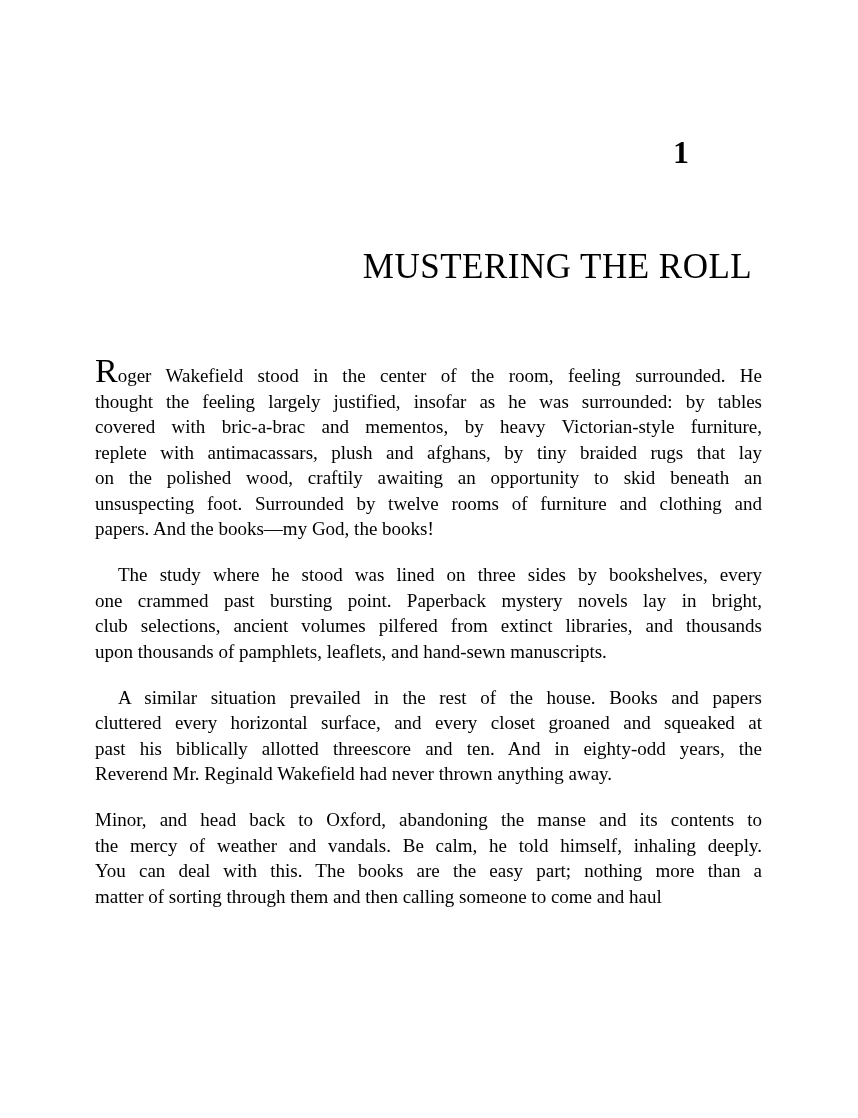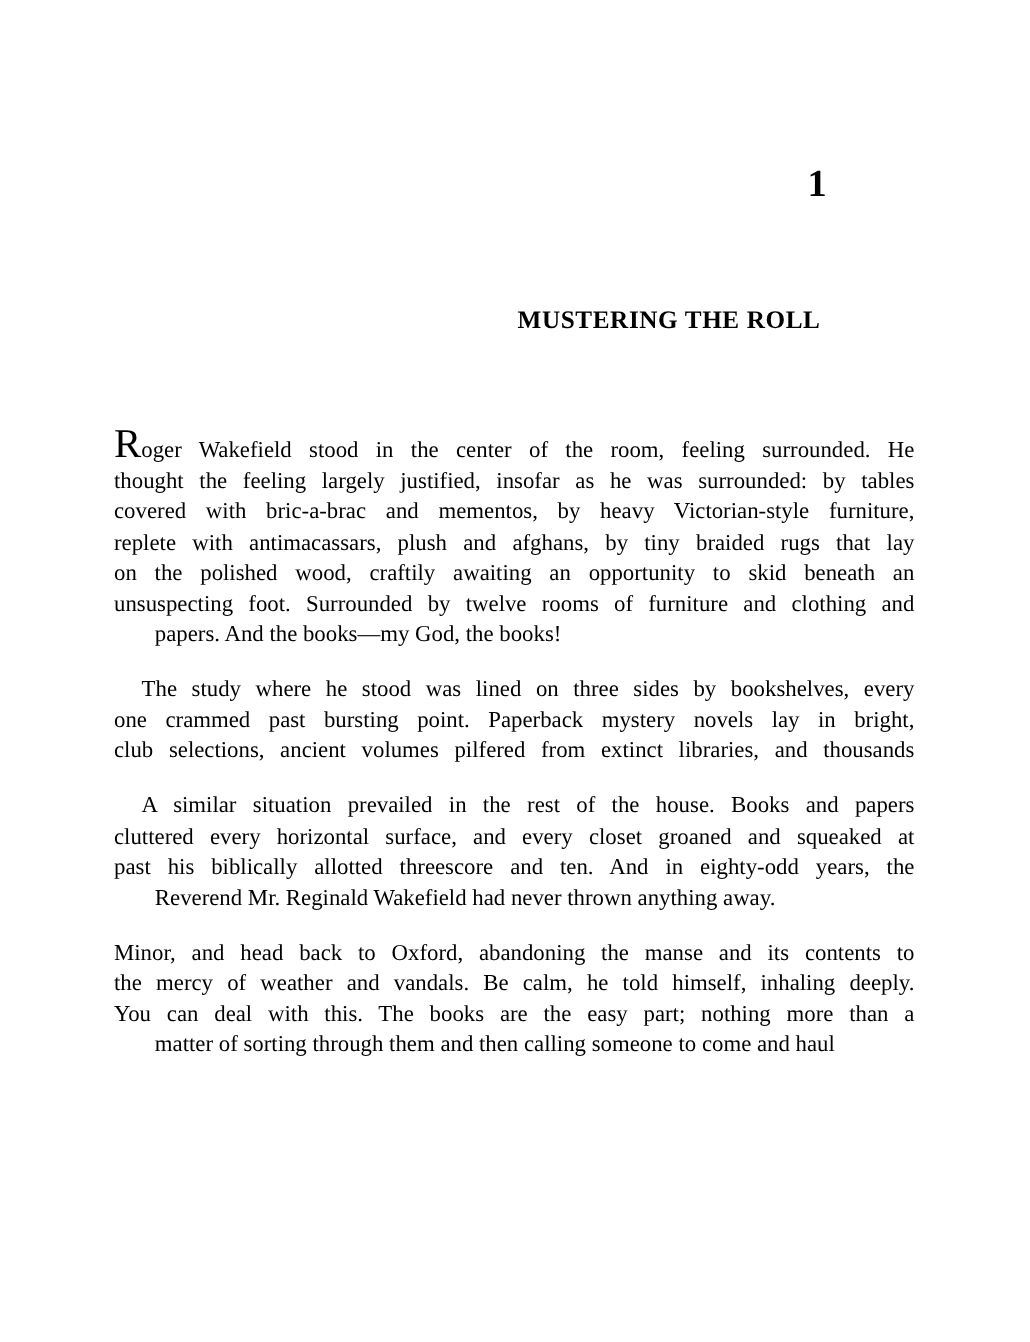--- a/index.html
+++ b/index.html
@@ -20,39 +20,39 @@
     padding-left: 505px;      
     text-align: center;
     font-weight: bold;
     font-size: 32px;
     line-height: 32px;
   }
   .chapter-title {
     margin-top: 84px;
     padding-left: 258px;      
     text-align: center;
-    font-weight: bold;
-    font-size: 21px;
+    font-weight: normal;
+    font-size: 35px;
     line-height: 29px;
     letter-spacing: 0.5px;
     white-space: nowrap;
   }
   .page-body {
     margin-top: 82px;
     font-size: 19px;
     line-height: 25.5px;
   }
   .paragraph { margin: 0 0 20.5px 0; }
   .line {
     text-align: justify;
     text-align-last: justify;
     text-justify: inter-word;
     white-space: normal;
   }
-  .line.last { text-align-last: left; margin-left: 34px; }
+  .line.last { text-align-last: left; }
   .line.indent { text-indent: 23px; }
   .initial-cap {
     font-size: 34px;
     line-height: 0;           
   }
   .it { }
 </style>
 </head>
 <body>
 
@@ -68,20 +68,21 @@
         <div class="line"><span>covered with bric-a-brac and mementos, by heavy Victorian-style furniture,</span></div>
         <div class="line"><span>replete with antimacassars, plush and afghans, by tiny braided rugs that lay</span></div>
         <div class="line"><span>on the polished wood, craftily awaiting an opportunity to skid beneath an</span></div>
         <div class="line"><span>unsuspecting foot. Surrounded by twelve rooms of furniture and clothing and</span></div>
         <div class="line last"><span>papers. And the books—my God, the books!</span></div>
       </div>
       <div class="paragraph">
         <div class="line indent"><span>The study where he stood was lined on three sides by bookshelves, every</span></div>
         <div class="line"><span>one crammed past bursting point. Paperback mystery novels lay in bright,</span></div>
         <div class="line"><span>club selections, ancient volumes pilfered from extinct libraries, and thousands</span></div>
+        <div class="line last"><span>upon thousands of pamphlets, leaflets, and hand-sewn manuscripts.</span></div>
       </div>
       <div class="paragraph">
         <div class="line indent"><span>A similar situation prevailed in the rest of the house. Books and papers</span></div>
         <div class="line"><span>cluttered every horizontal surface, and every closet groaned and squeaked at</span></div>
         <div class="line"><span>past his biblically allotted threescore and ten. And in eighty-odd years, the</span></div>
         <div class="line last"><span>Reverend Mr. Reginald Wakefield had never thrown anything away.</span></div>
       </div>
       <div class="paragraph">
         <div class="line"><span>Minor, and head back to Oxford, abandoning the manse and its contents to</span></div>
         <div class="line"><span>the mercy of weather and vandals. Be calm, he told himself, inhaling deeply.</span></div>

